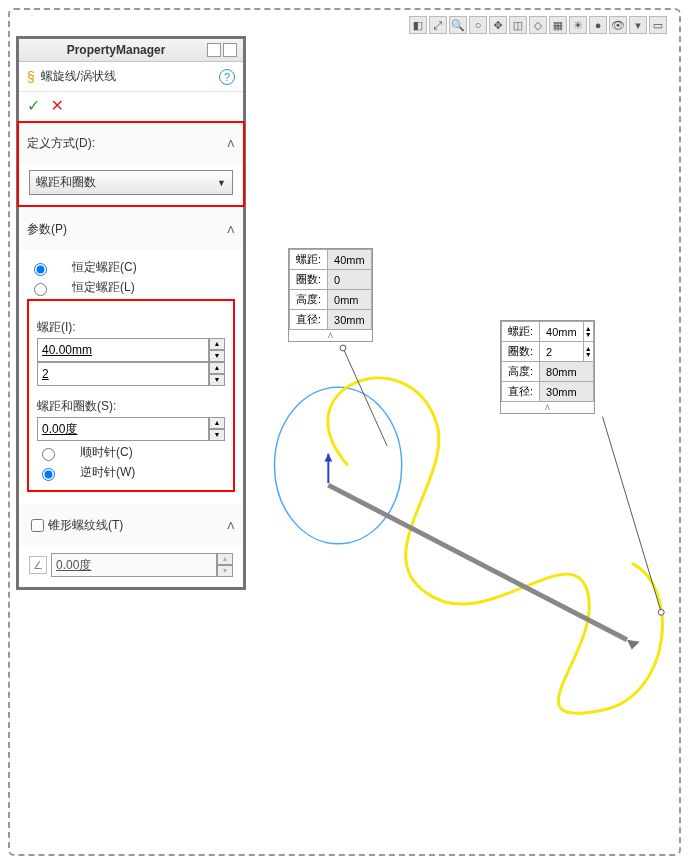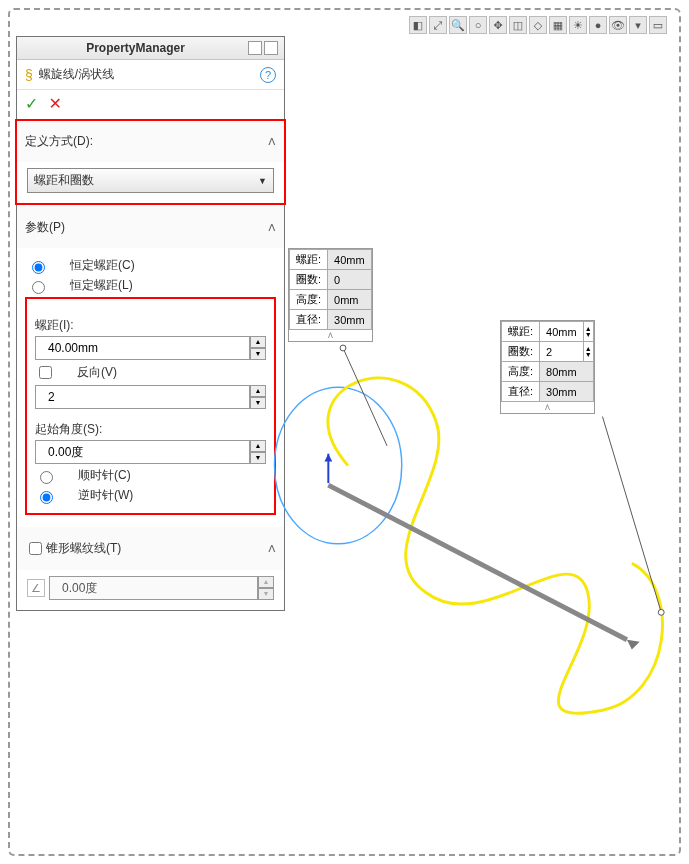--- a/index.html
+++ b/index.html
@@ -1,39 +1,39 @@
 <!DOCTYPE html>
 <html><head>
 <meta charset="utf-8">
 <style>
   * { box-sizing: border-box; font-family: "Microsoft YaHei", Arial, sans-serif; }
   body { margin: 0; background: #fff; width: 689px; height: 864px; position: relative; overflow: hidden; }
   .stamp-border { position: absolute; inset: 8px; border: 2px dashed #999; border-radius: 6px; pointer-events: none; z-index: 100; }
   .toolbar-top { position: absolute; top: 16px; right: 22px; display: flex; gap: 2px; }
   .tool-ico { width: 18px; height: 18px; background: #e8e8e8; border: 1px solid #bbb; display: flex; align-items: center; justify-content: center; font-size: 11px; color: #555; }
-  .pm-panel { position: absolute; left: 16px; top: 36px; width: 269px; background: #fff; border: 1px solid #737373; font-size: 12px; color: #333; }
+  .pm-panel { position: absolute; left: 16px; top: 36px; width: 230px; background: #fff; border: 3px solid #737373; font-size: 12px; color: #333; }
   .pm-title { background: linear-gradient(#f5f5f5,#e6e6e6); border-bottom: 1px solid #c5c5c5; padding: 4px 6px; font-weight: bold; display: flex; align-items: center; justify-content: space-between; }
   .pm-title-right { display: flex; gap: 2px; }
   .pm-title-ico { width: 14px; height: 14px; border: 1px solid #999; background: #fff; }
   .pm-feature { padding: 6px 8px; display: flex; align-items: center; gap: 6px; border-bottom: 1px solid #e0e0e0; }
   .feature-icon { color: #d6a200; font-size: 14px; }
   .help-icon { margin-left: auto; width: 16px; height: 16px; border: 1px solid #3a8dd6; border-radius: 50%; color: #3a8dd6; font-size: 11px; display: flex; align-items: center; justify-content: center; }
   .confirm-bar { padding: 4px 8px; display: flex; gap: 10px; font-size: 16px; }
   .ok { color: #2a9d2a; cursor: pointer; }
   .cancel { color: #d22; cursor: pointer; }
   .section-head { background: #fafafa; padding: 12px 8px; display: flex; justify-content: space-between; align-items: center; cursor: pointer; }
   .chevron { color: #666; font-size: 14px; }
   .section-body { padding: 6px 10px 10px 10px; }
   .red-box { border: 2px solid #f00; margin: 2px -2px; }
   .lbl { margin: 12px 0 2px 0; display: block; }
   .combo { width: 100%; border: 1px solid #888; background: linear-gradient(#fdfdfd,#e6e6e6); padding: 3px 6px; display: flex; justify-content: space-between; align-items: center; cursor: pointer; }
   .combo .tri { font-size: 9px; }
   .radio-row, .check-row { display: flex; align-items: center; gap: 22px; margin: 3px 0; }
   .spinner { display: flex; width: 100%; }
-  .spinner input { flex: 1; border: 1px solid #999; padding: 3px 12px; font-size: 12px; }
+  .spinner input { flex: 1; border: 1px solid #999; padding: 3px 4px; font-size: 12px; text-decoration: underline; }
   .spin-btns { display: flex; flex-direction: column; }
   .spin-btns button { width: 16px; height: 12px; border: 1px solid #999; background: #eee; font-size: 7px; line-height: 6px; padding: 0; cursor: pointer; }
   .disabled { color: #aaa; }
   .angled-input { display: flex; align-items: center; gap: 4px; }
   .angled-input .aicon { width: 18px; height: 18px; border: 1px solid #bbb; display: flex; align-items: center; justify-content: center; color: #888; font-size: 11px; }
   .viewport { position: absolute; left: 250px; right: 18px; top: 36px; bottom: 18px; }
   .svg-full { width: 100%; height: 100%; }
   .callout { position: absolute; border: 1px solid #999; background: #fff; font-size: 11px; }
   .callout table { border-collapse: collapse; }
   .callout td { border: 1px solid #aaa; padding: 2px 6px; }
@@ -117,32 +117,28 @@
 
     <div class="red-box" style="padding:6px 8px">
       <span class="lbl">螺距(I):</span>
       <div class="spinner">
         <input value="40.00mm" style="">
         <div class="spin-btns">
             <button>▲</button>
             <button>▼</button>
           </div>
       </div>
-      <div class="check-row">
-        <input type="checkbox" style="">
-        <span>反向(V)</span>
-      </div>
       <div class="spinner">
         <input value="2" style="">
         <div class="spin-btns">
             <button>▲</button>
             <button>▼</button>
           </div>
       </div>
-      <span class="lbl">起始角度(S):</span>
+      <span class="lbl">螺距和圈数(S):</span>
       <div class="spinner">
         <input value="0.00度" style="">
         <div class="spin-btns">
             <button>▲</button>
             <button>▼</button>
           </div>
       </div>
       <div class="radio-row">
         <input type="radio" style="">
         <span>顺时针(C)</span>

